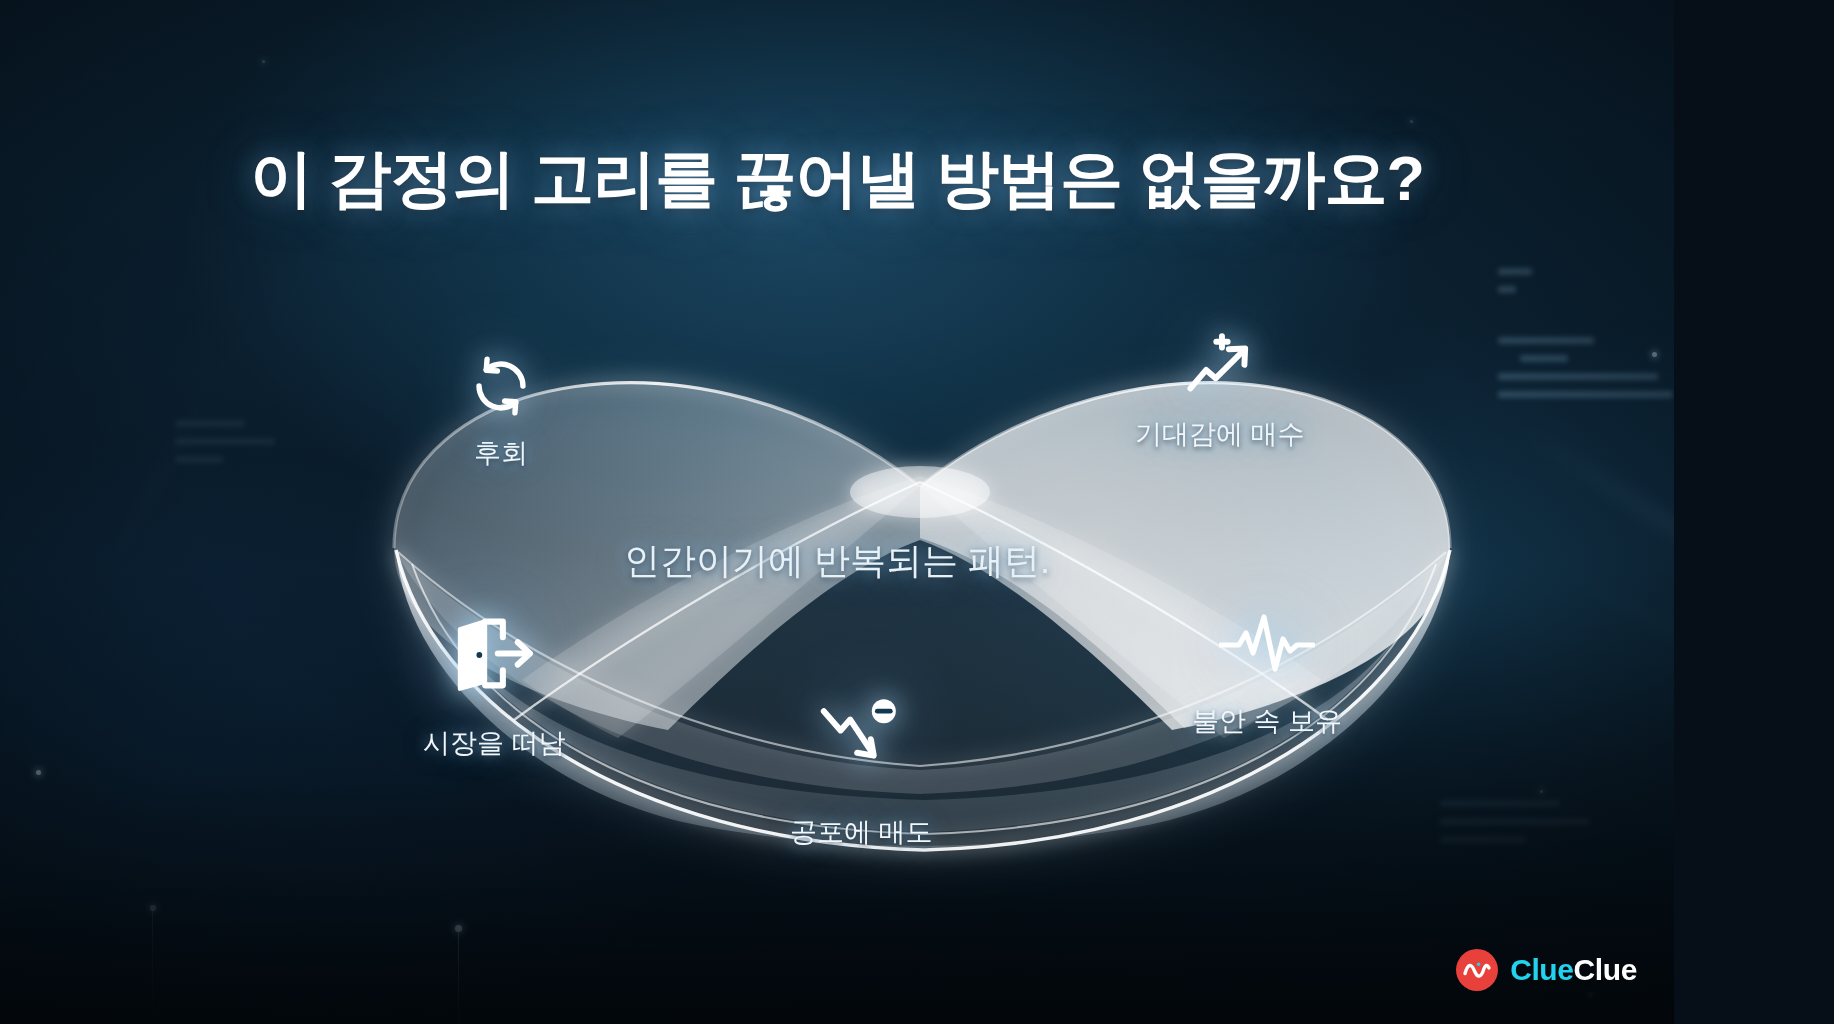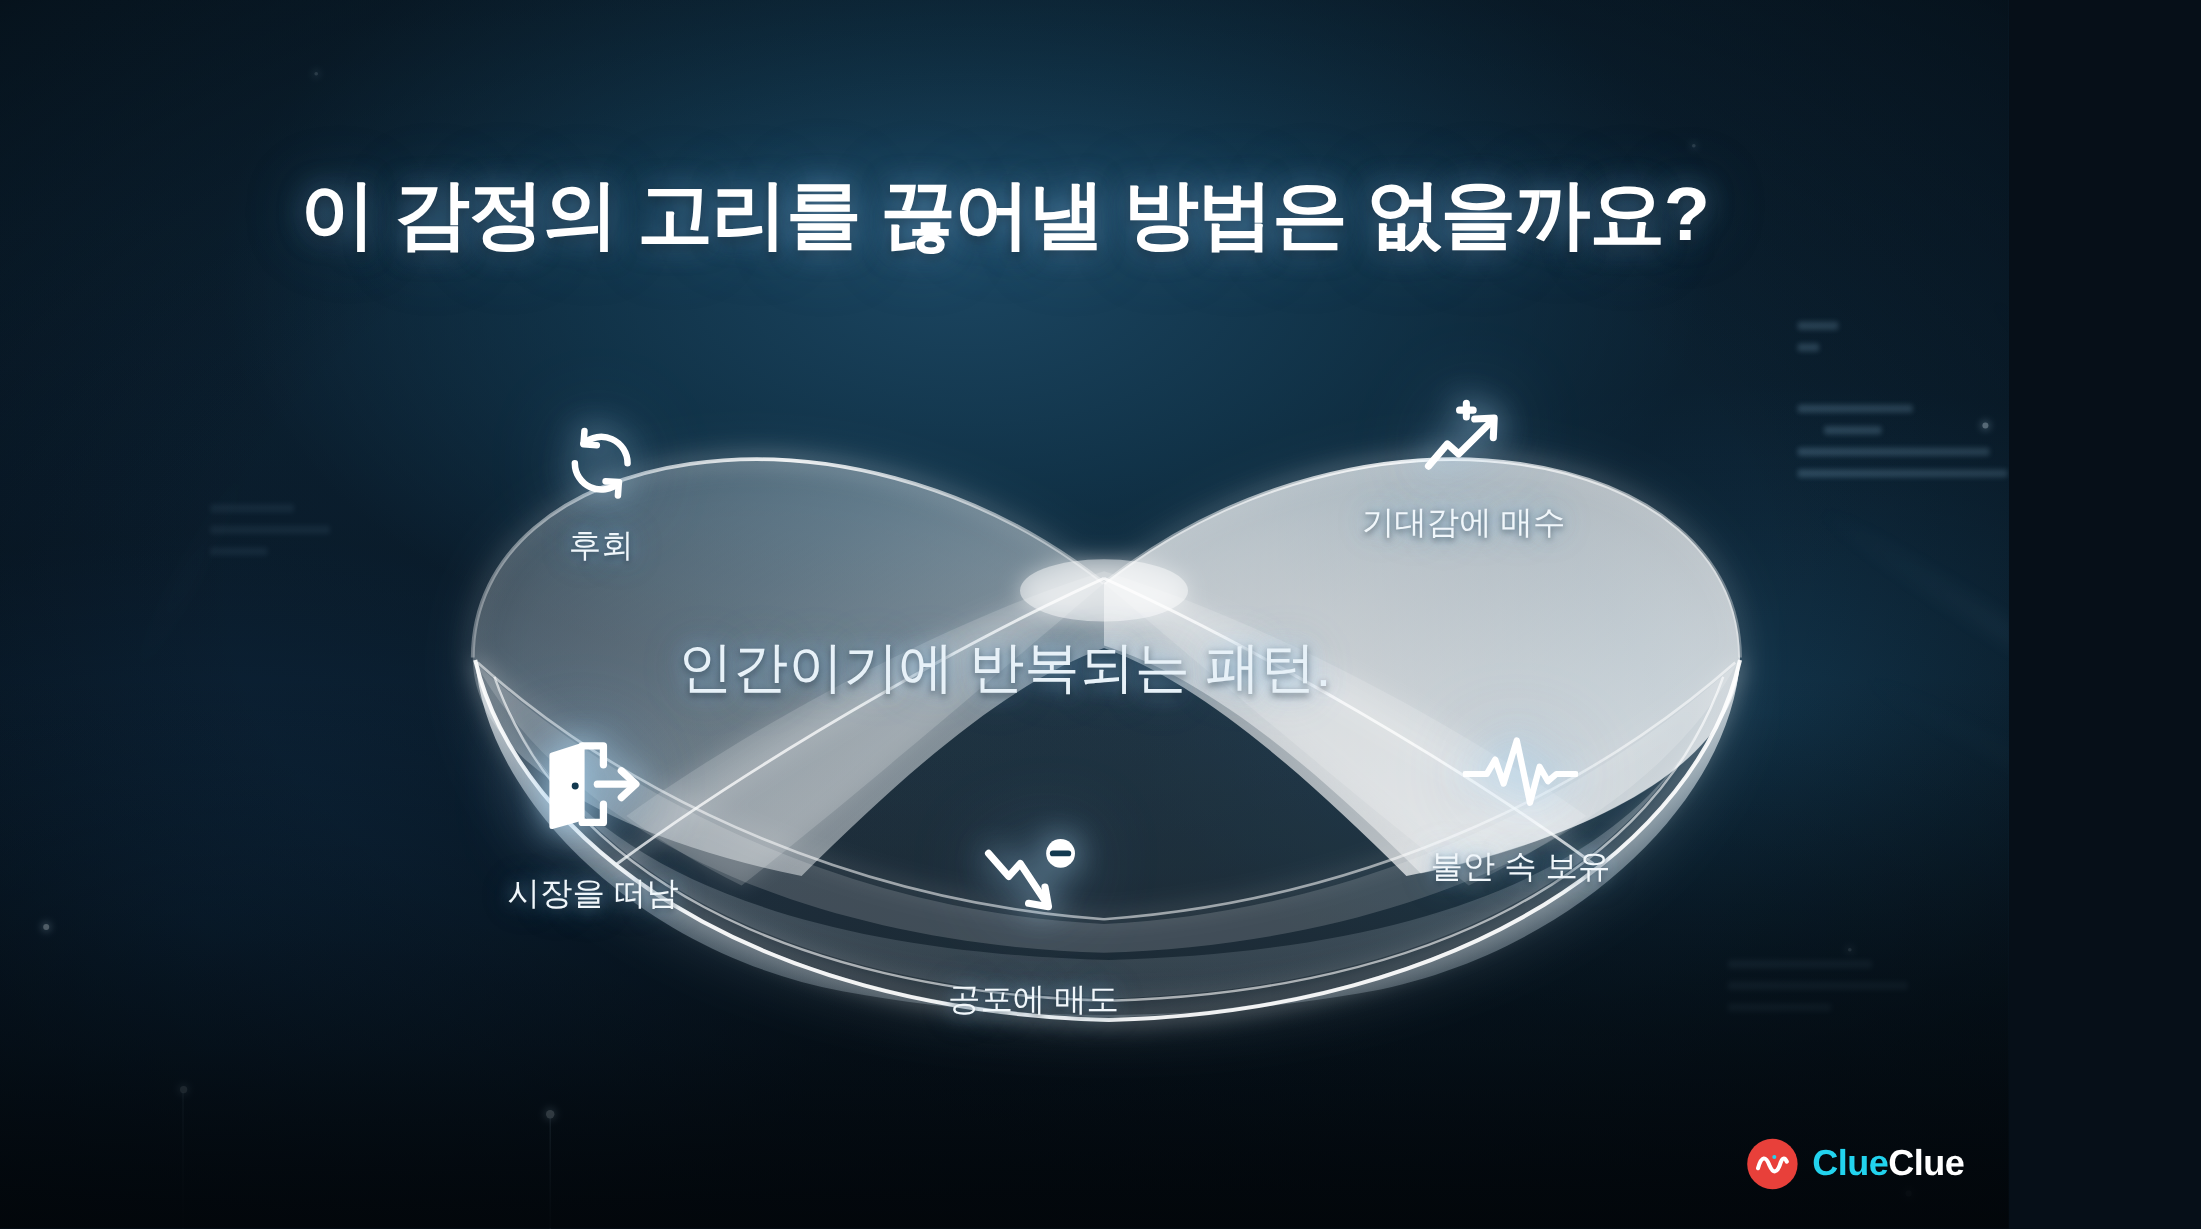--- a/index.html
+++ b/index.html
@@ -113,23 +113,23 @@
   #node-sell      { left: 790px;  top: 698px; }
   #node-hold      { left: 1178px; top: 613px; }
 
   #node-sell { gap: 40px; }
   #node-exit { gap: 24px; }
   #node-hold { gap: 26px; margin-left: 14px; }
 
   .center-text {
     position: absolute;
     left: 0; right: 0;
-    top: 526px;
+    top: 537px;
     text-align: center;
-    font-size: 46px;
+    font-size: 36px;
     font-weight: 500;
     color: #e7f1f8;
     letter-spacing: 0px;
     text-shadow: 0 0 16px rgba(140,195,235,0.8), 0 0 38px rgba(95,155,205,0.45), 0 2px 6px rgba(0,0,0,0.55);
     white-space: nowrap;
   }
 
   
   .brand {
     position: absolute;

